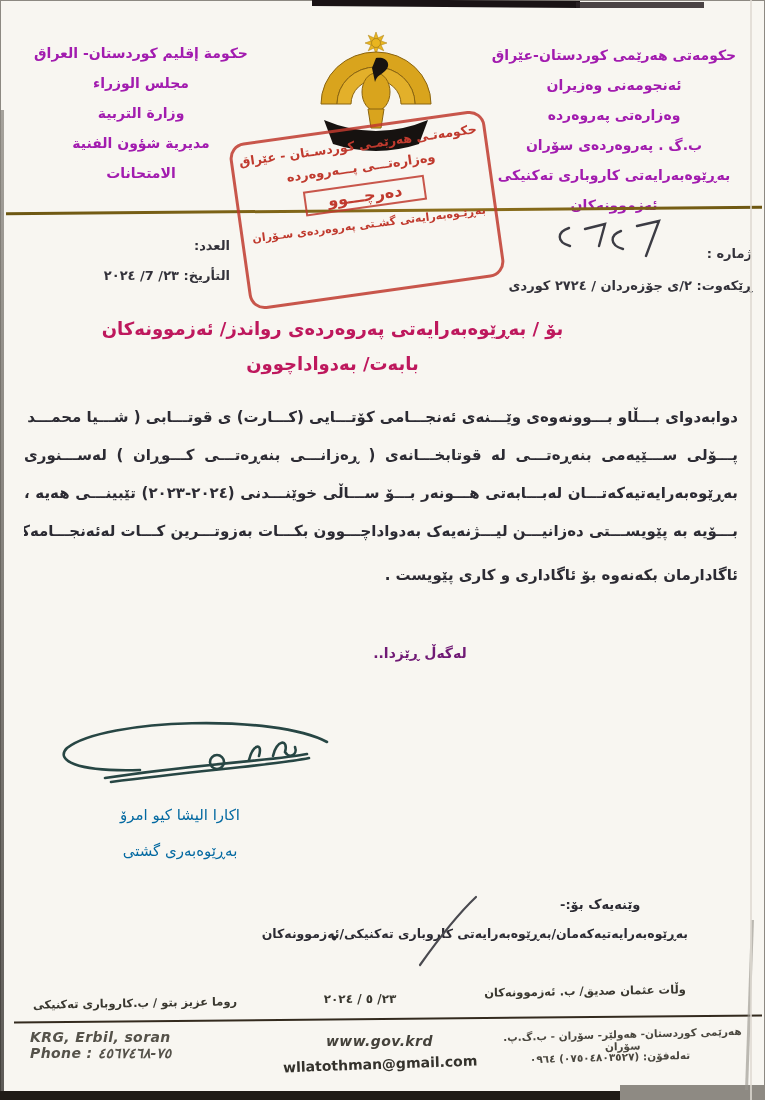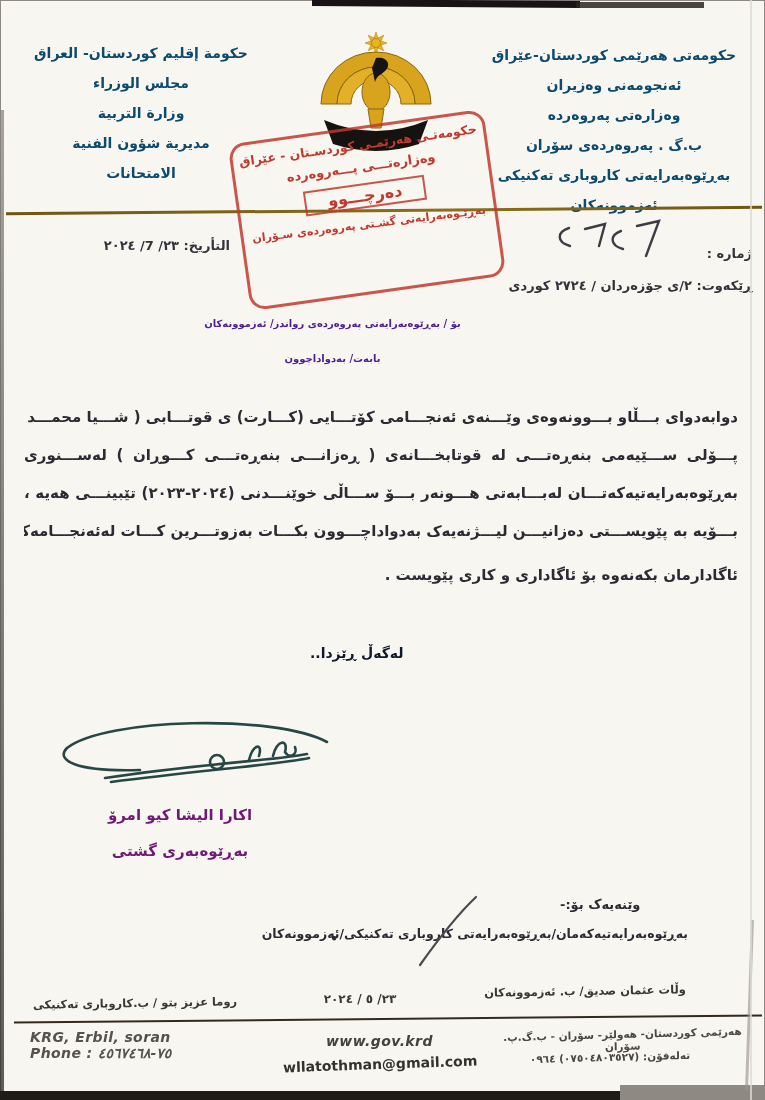--- a/index.html
+++ b/index.html
@@ -1,48 +1,48 @@
 <!DOCTYPE html>
 <html lang="ar" dir="rtl"><head>
 <meta charset="utf-8">
 <style>
   html,body{margin:0;padding:0;background:#a8a49d;}
   *{box-sizing:border-box;font-family:"DejaVu Sans",sans-serif;}
   #page{position:relative;width:765px;height:1100px;margin:0 auto;background:#f8f6f1;overflow:hidden;
         box-shadow:0 0 0 1px #8d8982 inset;}
   .abs{position:absolute;}
   
-  .hdr{width:250px;top:38px;font-weight:bold;font-size:14px;line-height:30px;text-align:center;color:#0c4a6e;}
+  .hdr{width:250px;top:38px;font-weight:bold;font-size:14px;line-height:30px;text-align:center;color:#a21caf;}
   #hdr-left{left:16px;}
   #hdr-right{left:478px;width:272px;top:40px;}
   
   .sep-top{left:6px;top:209px;width:756px;height:2.6px;background:linear-gradient(90deg,#6d5712,#8c6f1c 60%,#6d5712);transform:rotate(-0.5deg);z-index:1;}
   .sep-footer{left:14px;top:1018px;width:748px;height:2.3px;background:#332a1e;transform:rotate(-0.55deg);}
   
   #stamp{left:238px;top:126px;width:258px;height:168px;transform:rotate(-8deg);
          border:3px solid rgba(192,58,46,.85);border-radius:16px;color:#c03a2e;
          padding:8px 6px 4px 6px;text-align:center;z-index:5;}
   #stamp .s1{font-size:12.5px;font-weight:bold;letter-spacing:.5px;}
   #stamp .s2{font-size:13px;font-weight:bold;margin-top:7px;}
   #stamp .sbox{display:inline-block;border:2.5px solid rgba(192,58,46,.85);padding:1px 22px;margin-top:9px;
                font-size:16px;font-weight:bold;}
   #stamp .s3{font-size:11px;font-weight:bold;margin-top:10px;transform:rotate(1deg);}
   
   .ref{font-size:13px;font-weight:bold;color:#33323a;}
   #ref-left{left:18px;top:231px;width:212px;text-align:right;line-height:30px;}
   #ref-right{left:470px;top:238px;width:282px;text-align:right;line-height:32px;}
   
-  .subject{left:0;width:665px;text-align:center;font-weight:bold;font-size:10px;color:#4c1d95;}
+  .subject{left:0;width:665px;text-align:center;font-weight:bold;font-size:18px;color:#be185d;}
   
   #body-text{left:24px;top:398px;width:714px;color:#2c2b33;font-weight:bold;font-size:15px;}
   #body-text .jline{line-height:38px;text-align:justify;text-align-last:justify;white-space:nowrap;overflow:hidden;}
   #body-text .lastline{line-height:38px;text-align:right;margin-top:6px;}
-  #closing{left:310px;top:645px;width:220px;text-align:left;font-weight:bold;font-size:14px;color:#0f172a;}
-  
-  #sig-name{left:60px;top:797px;width:240px;text-align:center;font-weight:bold;font-size:15px;color:#701a75;line-height:36px;}
+  #closing{left:310px;top:645px;width:220px;text-align:center;font-weight:bold;font-size:14px;color:#701a75;}
+  
+  #sig-name{left:60px;top:797px;width:240px;text-align:center;font-weight:normal;font-size:15px;color:#0369a1;line-height:36px;}
   
   #copy-label{left:560px;top:897px;width:130px;text-align:left;font-weight:bold;font-size:13px;color:#2c2b33;}
   #copy-item{left:80px;top:926px;width:608px;text-align:right;font-weight:bold;font-size:12.5px;color:#2c2b33;}
   #copy-bullet{left:330px;top:931px;font-size:13px;color:#2c2b33;font-weight:bold;}
   
   .fname{font-weight:bold;font-size:11.5px;color:#3a3830;}
   #footer-right-name{left:470px;top:984px;width:230px;text-align:center;transform:rotate(-1deg);}
   #footer-center-date{left:290px;top:992px;width:140px;text-align:center;font-size:12px;}
   #footer-left-name{left:30px;top:996px;width:210px;text-align:center;transform:rotate(-1deg);}
   .fsmall{font-weight:bold;color:#55524a;font-size:14px;letter-spacing:.4px;font-style:italic;}
@@ -109,20 +109,21 @@
   <div class="abs sep-top"></div>
 
   <div class="abs" id="stamp">
     <div class="s1">حکومەتـی هەرێمـی کوردسـتان - عێراق</div>
     <div class="s2">وەزارەتـــی پـــەروەردە</div>
     <div class="sbox">دەرچـــوو</div>
     <div class="s3">بەڕێـوەبەرایەتی گشـتی پەروەردەی سـۆران</div>
   </div>
 
   <div class="abs ref" id="ref-left">
+    <div>العدد:</div>
     <div>
       <span>التأريخ:</span>
       <span>٢٣/ 7/ ٢٠٢٤</span>
     </div>
   </div>
 
   <div class="abs ref" id="ref-right">
     <div>
       <span>ژمارە :</span>
     </div>

